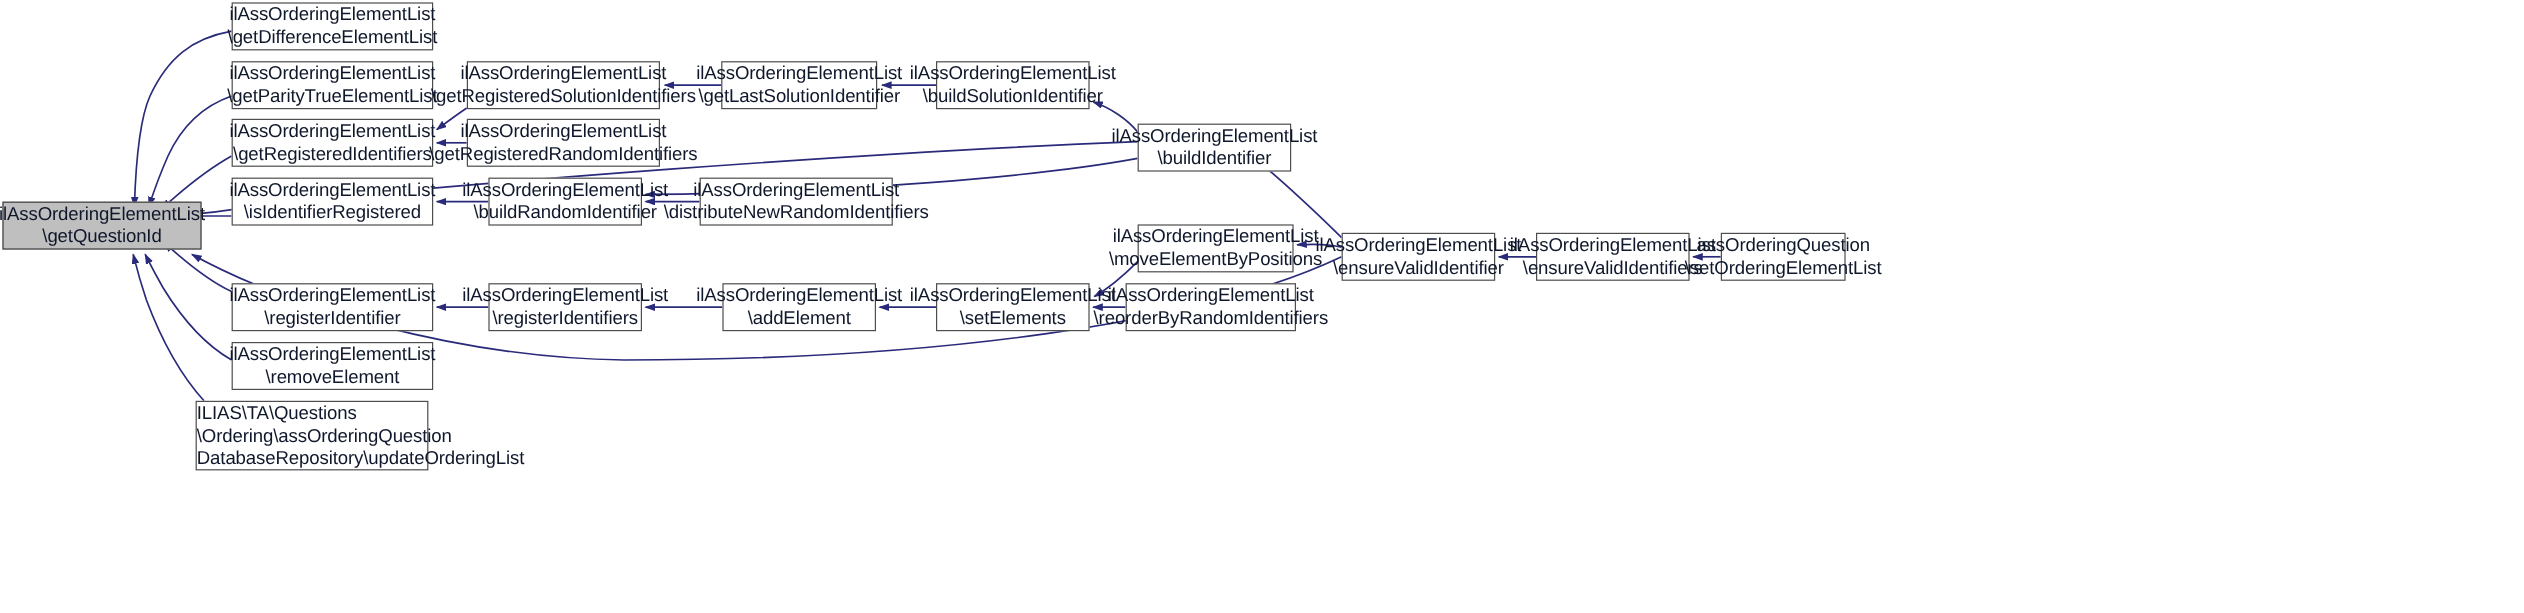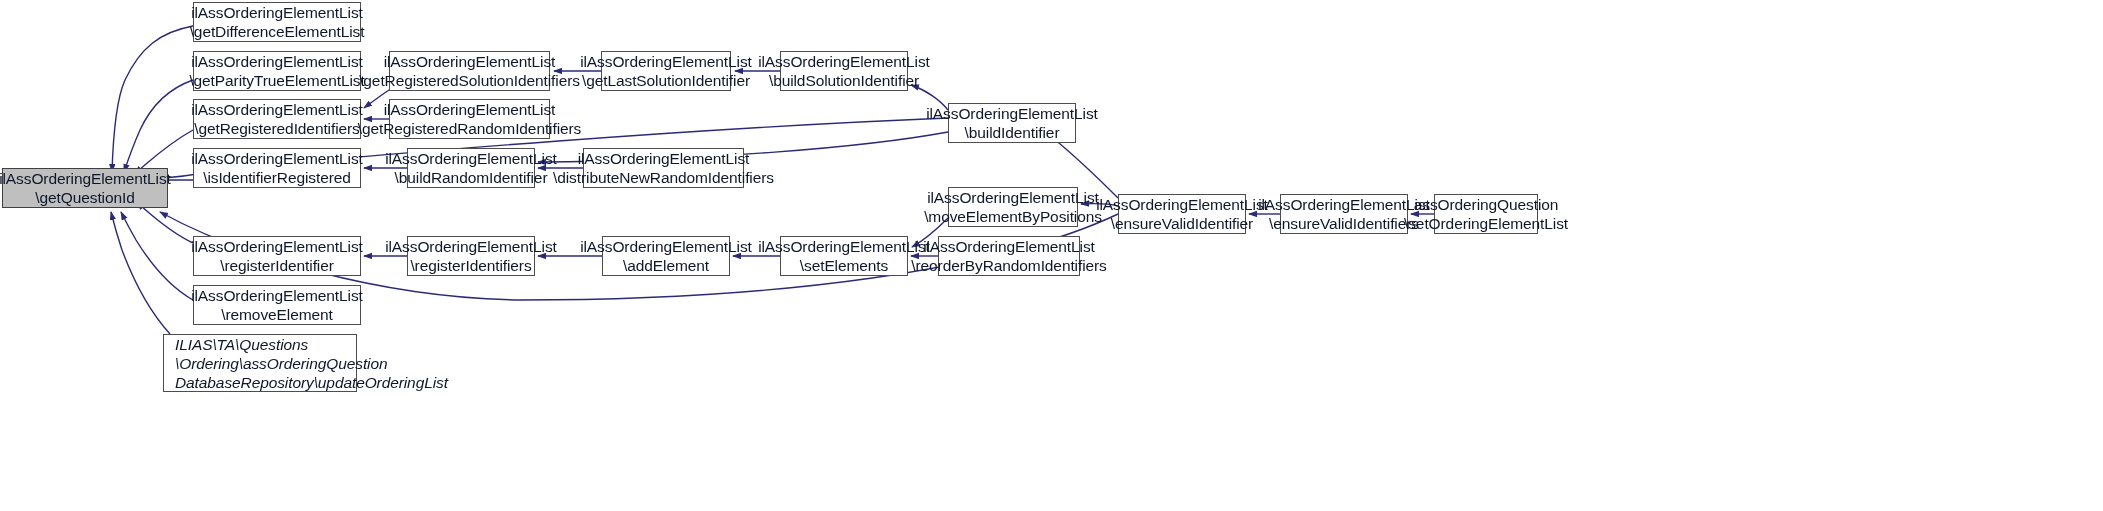--- a/index.html
+++ b/index.html
@@ -44,22 +44,21 @@
   .node.root {
     background: #bfbfbf;
     border: 1.5px solid #404040;
   }
   .node.thick {
     border: 1.5px solid #4d4d4d;
   }
   .node.left-align {
     justify-content: flex-start;
     text-align: left;
-    padding-left: 11px;
-    font-style: italic;
+    padding-left: 0;
   }
 </style>
 </head>
 <body>
 
 <div id="graph">
 
   <svg id="edges" viewBox="0 0 2103 511" xmlns="http://www.w3.org/2000/svg">
     <defs>
       <marker id="arrow" markerWidth="9" markerHeight="9" refX="8" refY="3.2" orient="auto" markerUnits="userSpaceOnUse">

